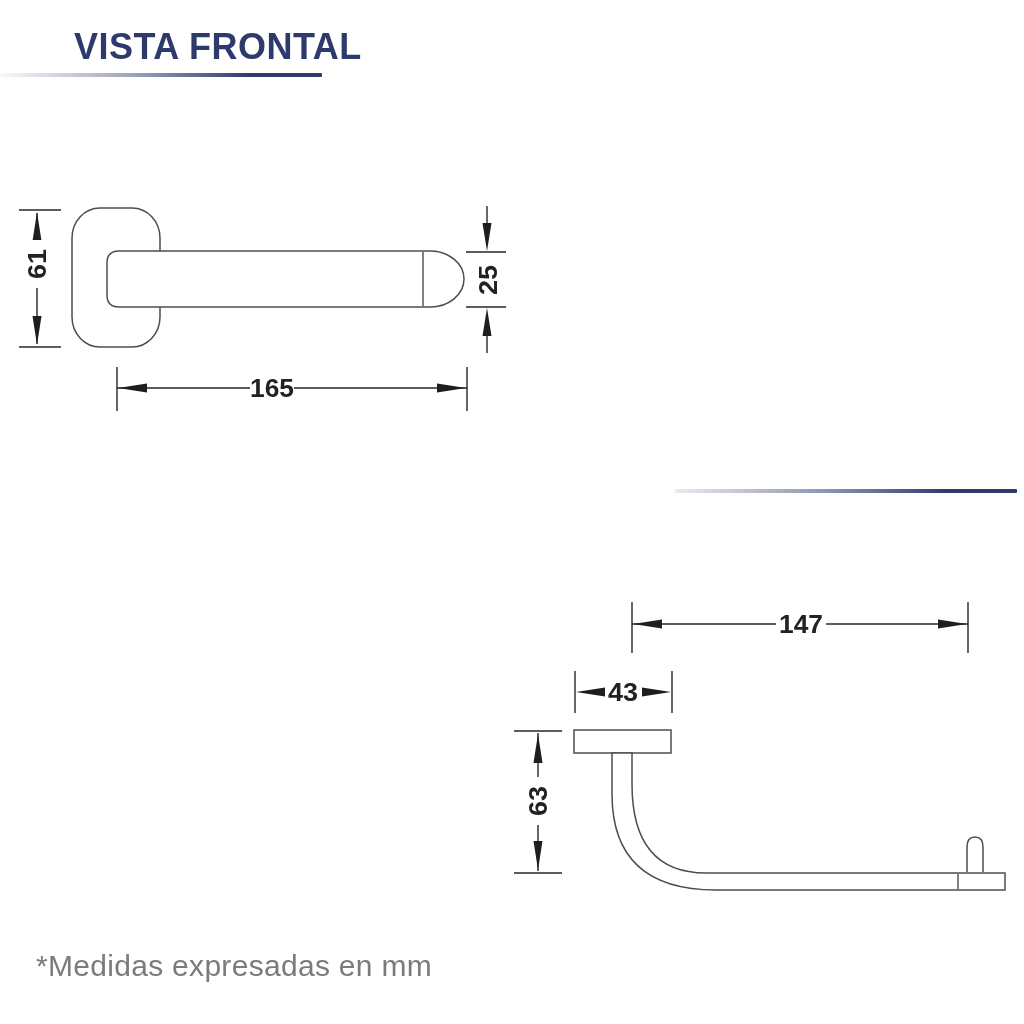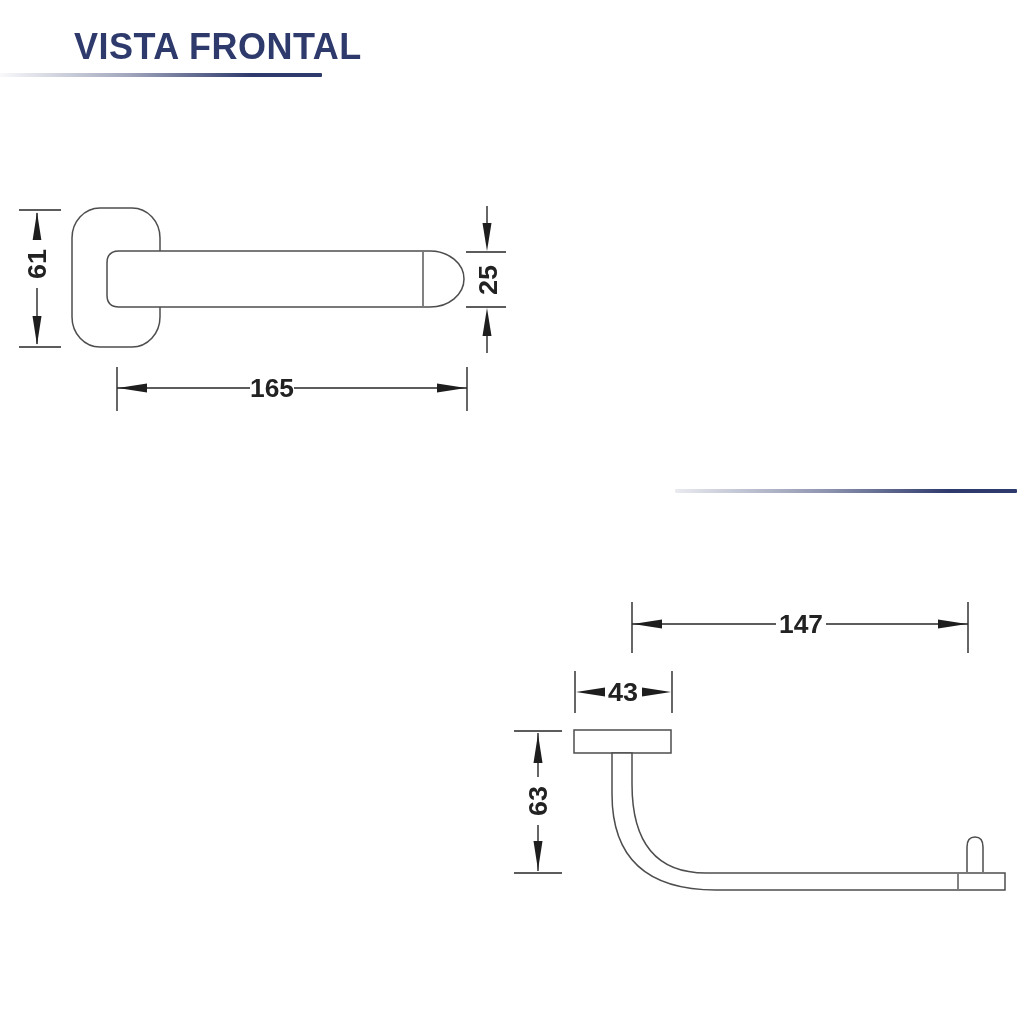--- a/index.html
+++ b/index.html
@@ -133,14 +133,15 @@
       <line class="dimline" x1="514" y1="731" x2="562" y2="731"></line>
       <line class="dimline" x1="514" y1="873" x2="562" y2="873"></line>
       <line class="dimline" x1="538" y1="733" x2="538" y2="871"></line>
       <polygon class="arrow" points="538,734 533.5,763 542.5,763"></polygon>
       <polygon class="arrow" points="538,870 533.5,841 542.5,841"></polygon>
       <rect class="labelbg" x="528" y="777" width="20" height="48"></rect>
       <text class="dimtext" x="0" y="0" transform="translate(547 801) rotate(-90)" textLength="30" lengthAdjust="spacingAndGlyphs">63</text>
     </g>
   </svg>
 
+  <div class="footnote">*Medidas expresadas en mm</div>
 
 </div>
 
 </body></html>

